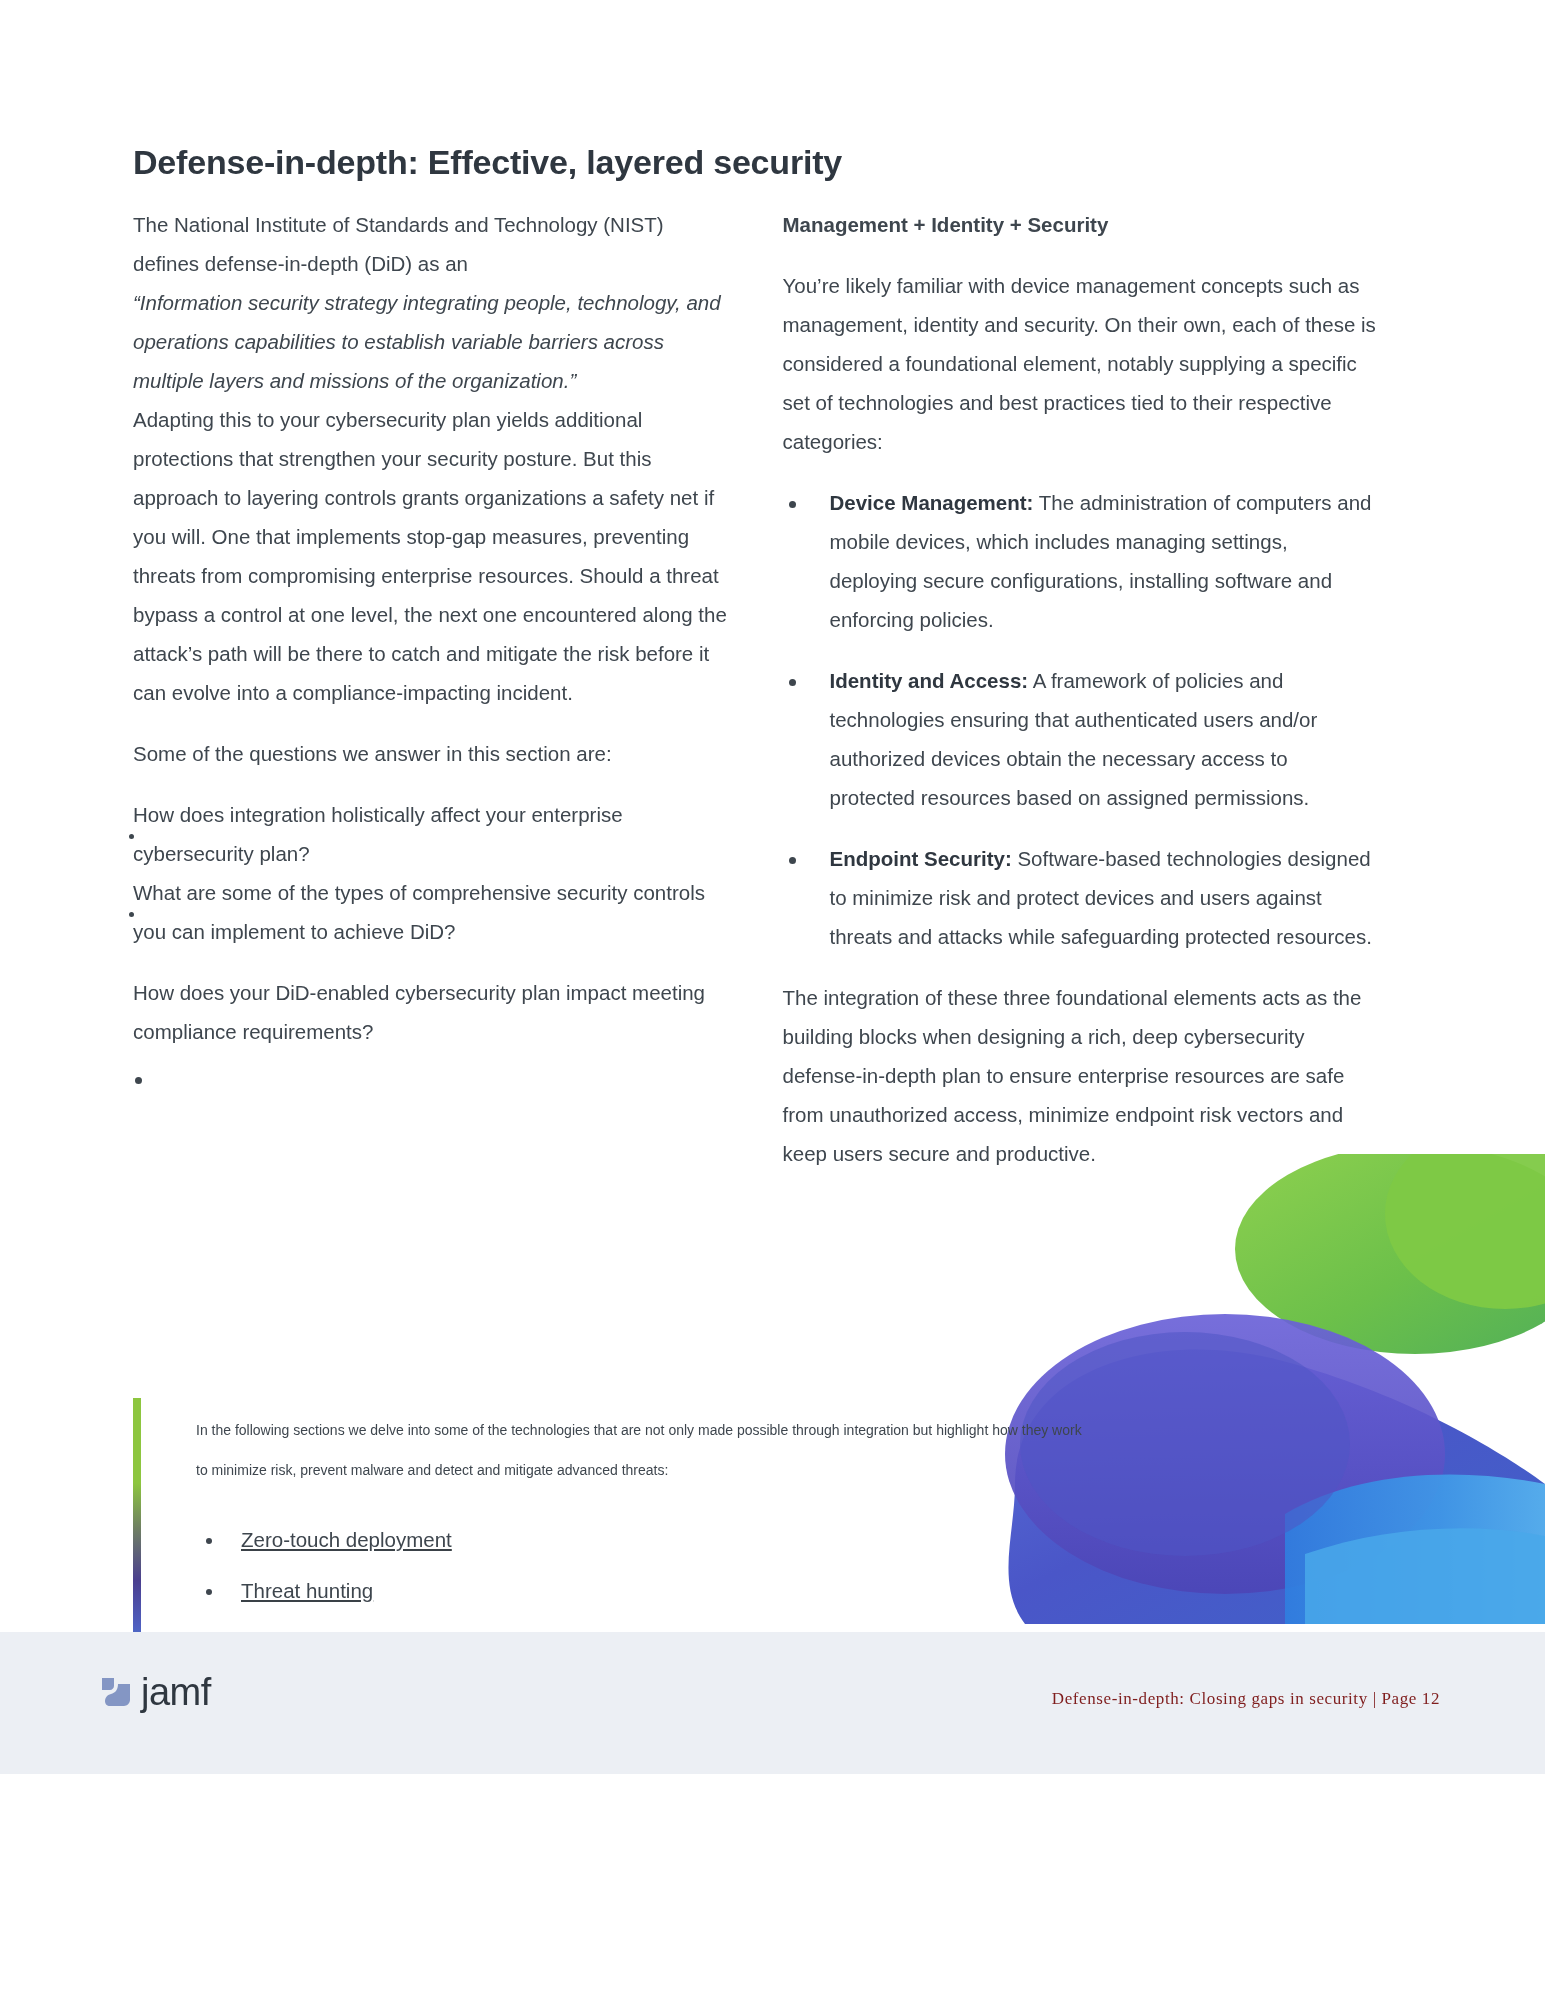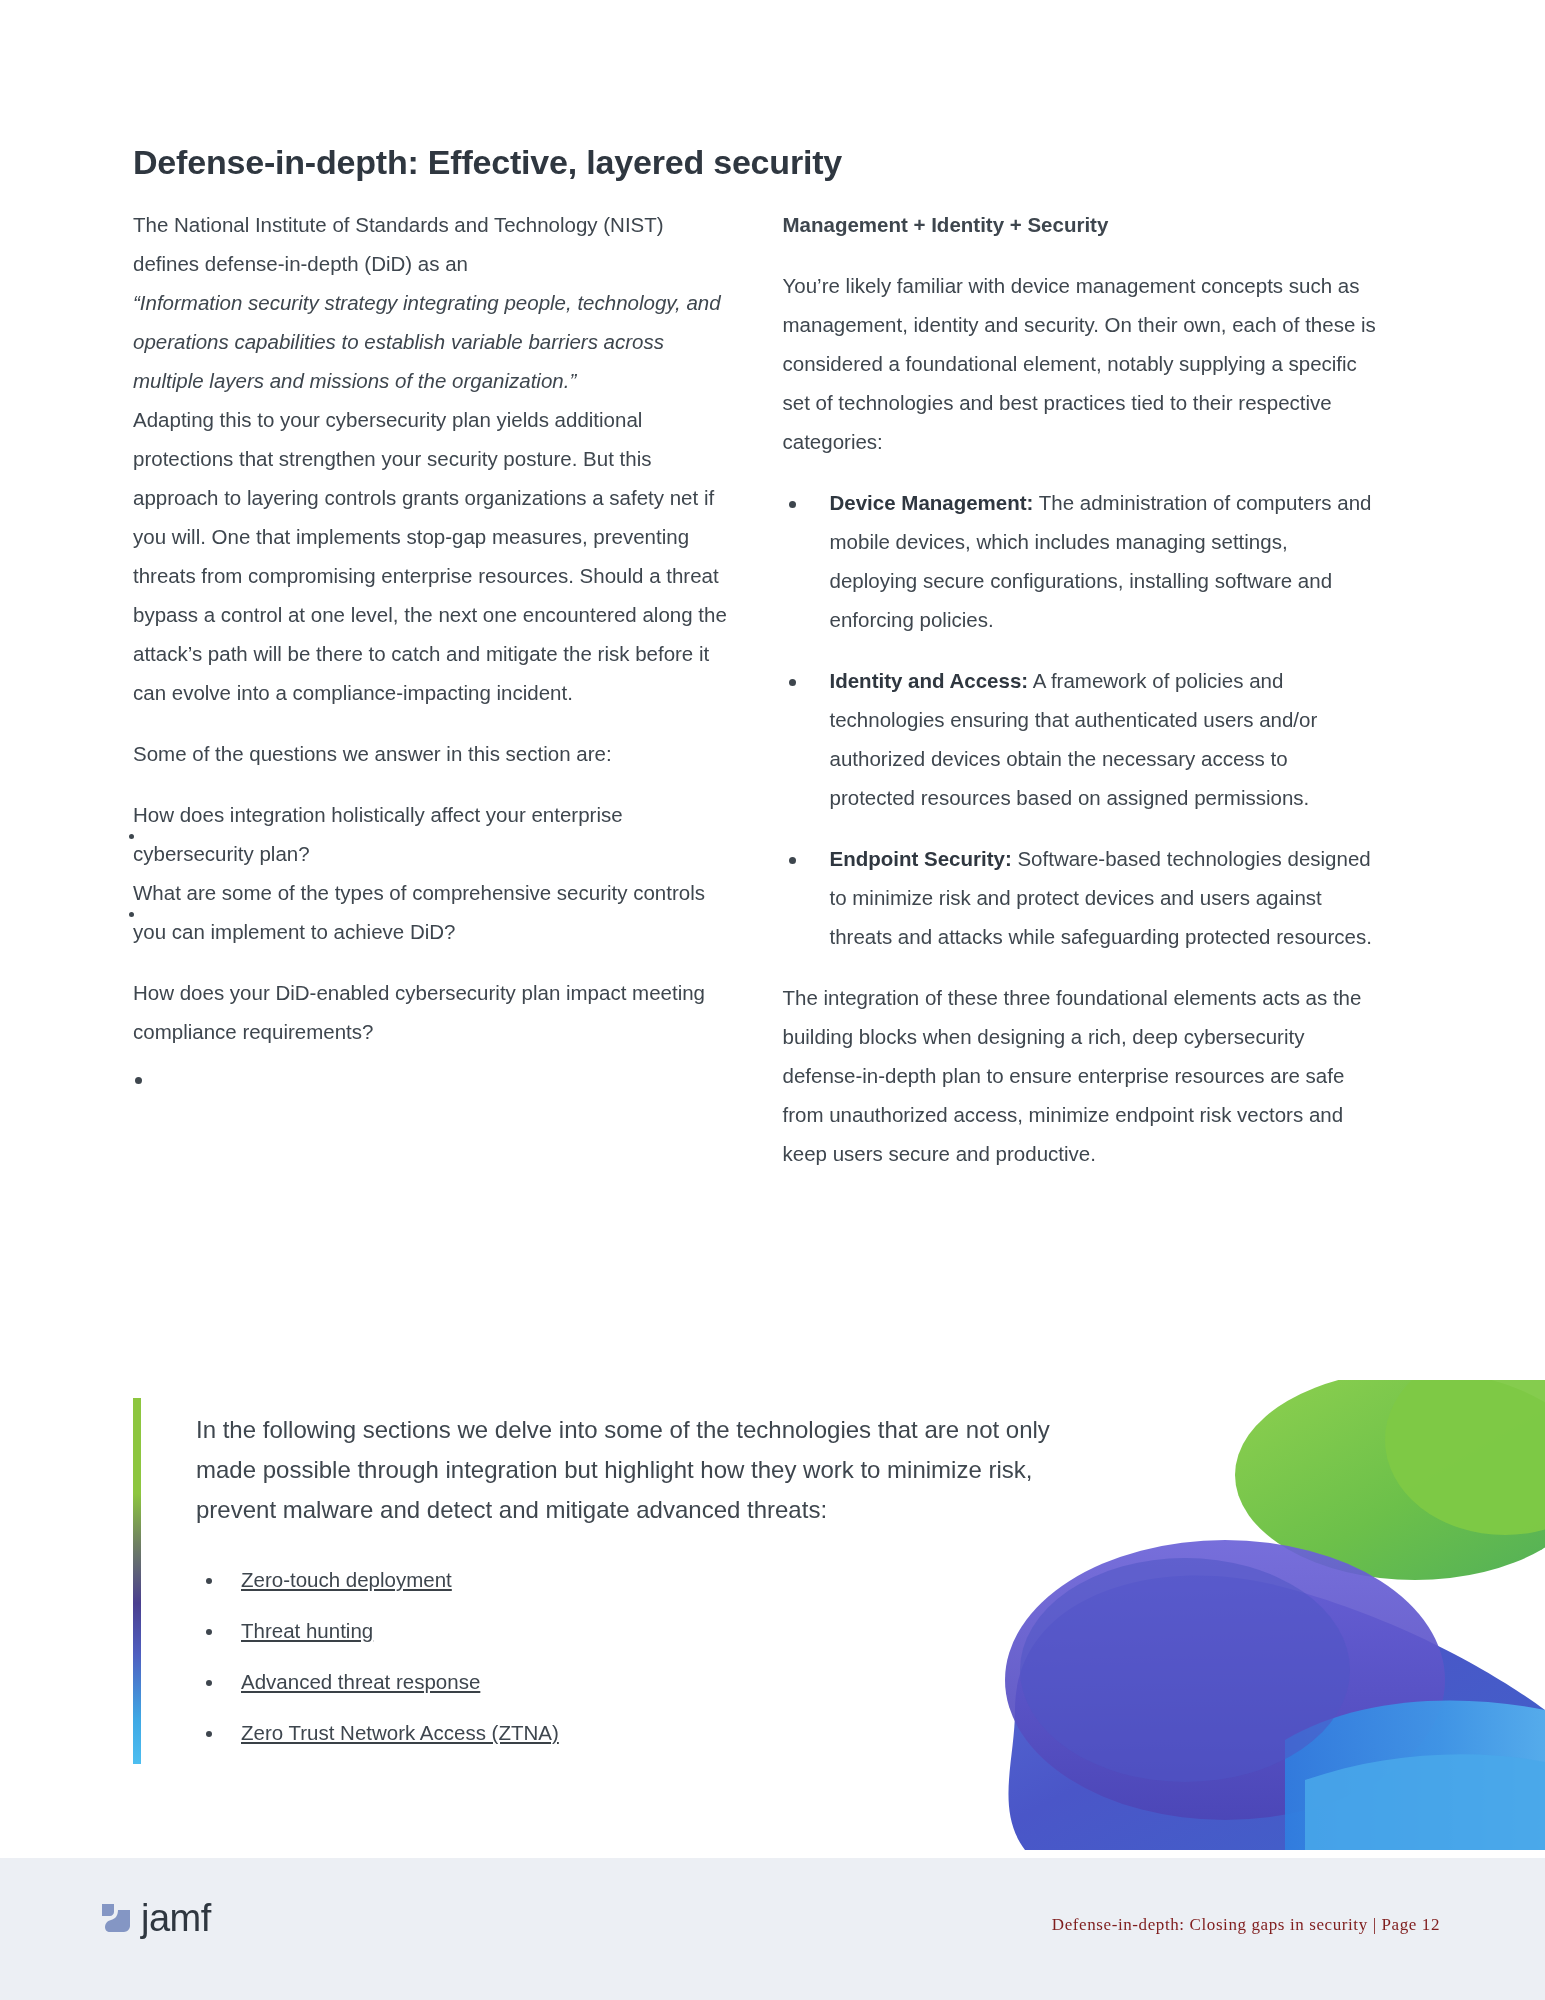--- a/index.html
+++ b/index.html
@@ -7,21 +7,21 @@
     padding: 0;
     background: #ffffff;
   }
   body {
     font-family: "Liberation Sans", sans-serif;
     color: #3a4147;
   }
   .page {
     position: relative;
     width: 1545px;
-    height: 2000px;
+    height: 1774px;
     background: #ffffff;
     overflow: hidden;
   }
 
   
   .deco {
     position: absolute;
     right: 0;
     bottom: 150px;
     width: 560px;
@@ -149,21 +149,21 @@
     background: linear-gradient(to bottom,
       #8dc63f 0%, #8dc63f 26%, #6f7f63 40%,
       #4a3f8f 56%, #4f5fc0 70%, #3fa9e5 88%, #4dbef0 100%);
   }
   .callout-body {
     padding-left: 55px;
     padding-top: 12px;
   }
   .callout-body p {
     margin: 0;
-    font-size: 24px;
+    font-size: 14px;
     line-height: 40px;
     color: #3e464e;
   }
   .callout-list {
     margin: 30px 0 0 0;
     padding: 0;
     list-style: none;
     text-decoration: underline;
   }
   .callout-list li {

